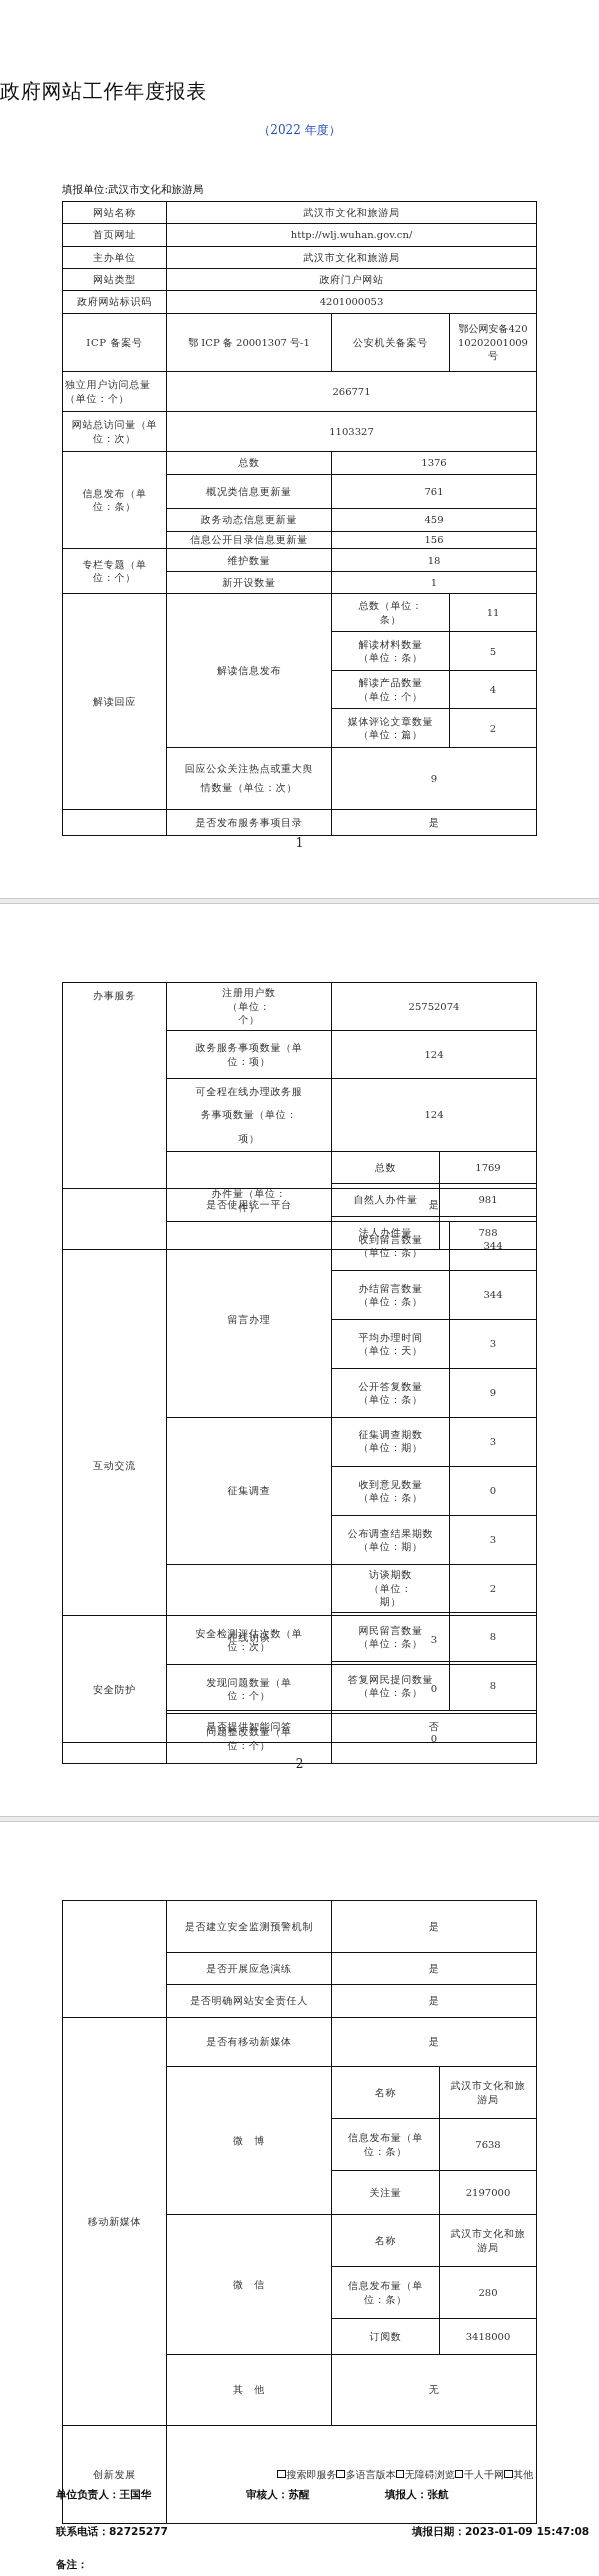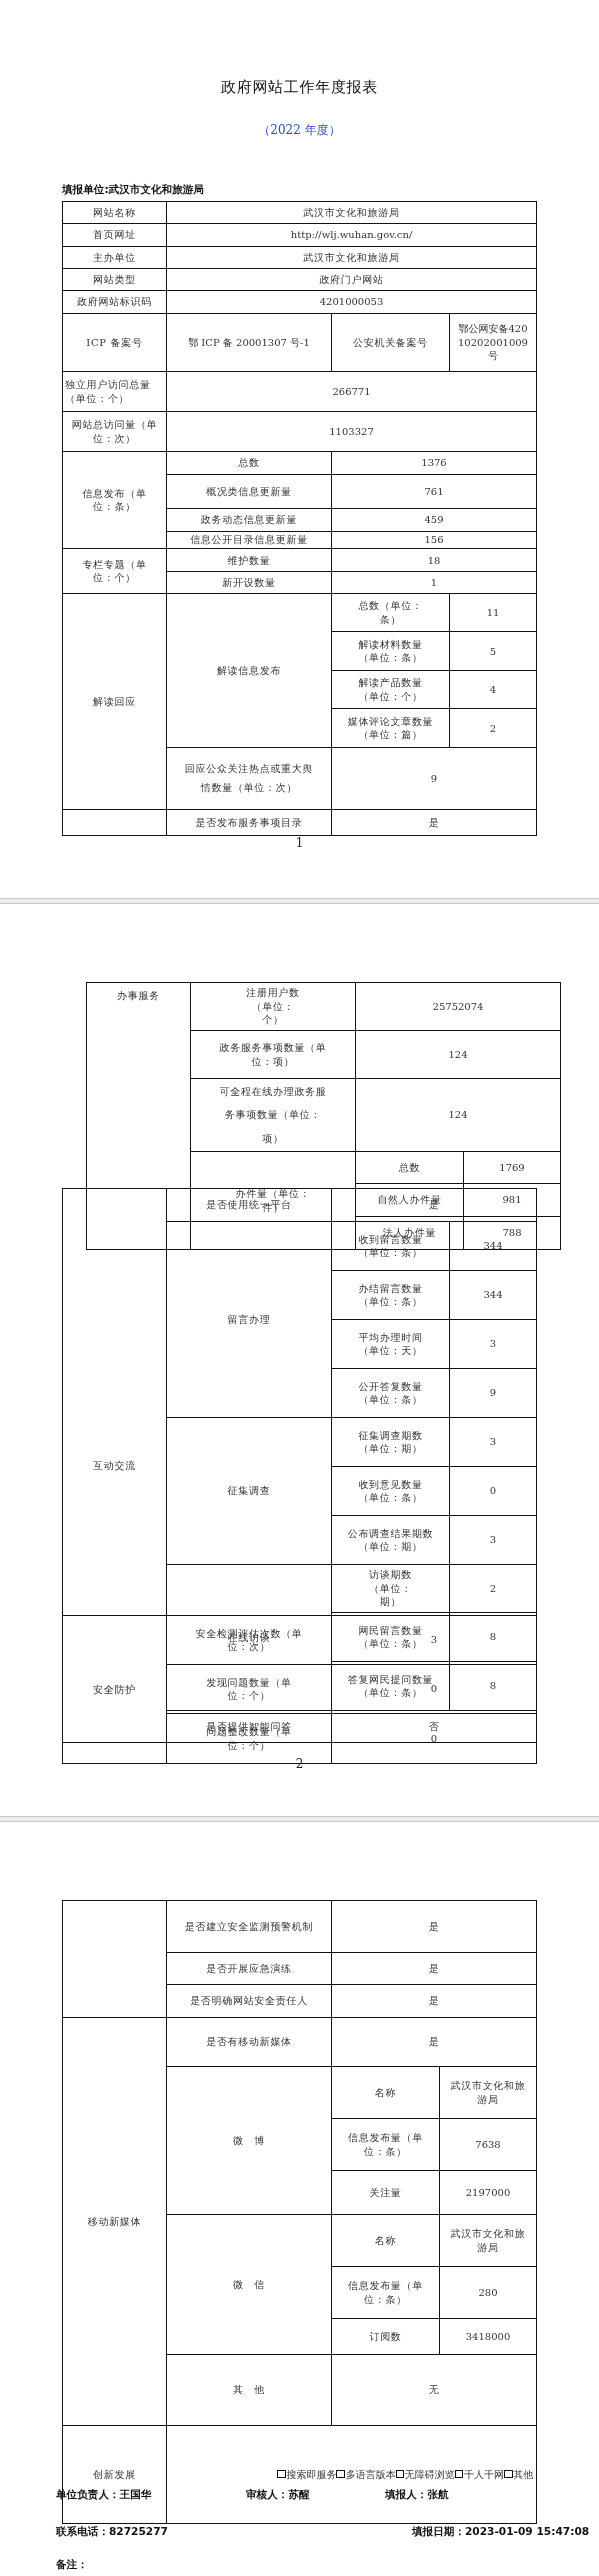--- a/index.html
+++ b/index.html
@@ -1,22 +1,22 @@
 <!DOCTYPE html>
 <html style="font-size:11.3px"><head>
 <meta charset="utf-8">
 <style>
   html, body { margin: 0; padding: 0; background: #ffffff; }
   body { width: 599px; height: 2576px; position: relative; overflow: hidden;
          font-family: "DejaVu Serif", "Liberation Serif", serif; color: #222; }
   .abs { position: absolute; }
-  .title { left: 0; width: 599px; top: 78px; text-align: center; font-size: 15px; color: #111;
+  .title { left: 0; width: 599px; top: 78px; text-align: left; font-size: 20px; color: #111;
            font-family: "DejaVu Sans", "Liberation Sans", sans-serif; letter-spacing: 0.7px; }
   .subtitle { left: 0; width: 599px; top: 122px; text-align: center; font-size: 12px; color: #1d4ed8; }
-  .unit-line { left: 62px; top: 183px; font-size: 10.6px; font-weight: bold; color: #111;
+  .unit-line { left: 62px; top: 183px; font-size: 10.6px; font-weight: normal; color: #111;
                font-family: "DejaVu Sans", "Liberation Sans", sans-serif; }
   .page-num { left: 0; width: 599px; text-align: center; font-size: 12px; color: #222; }
   .sep { left: 0; width: 599px; height: 4.3px; background: #ececec;
          border-top: 0.7px solid #c9c9c9; border-bottom: 0.7px solid #c9c9c9; }
   table.rpt { position: absolute; left: 62px; width: 474px; border-collapse: collapse; table-layout: fixed;
               border: 1.1px solid #111; }
   table.rpt td { border: 0.7px solid #111; text-align: center; vertical-align: middle;
                  font-size: 10px; line-height: 13.5px; padding: 1.4px 2.1px; color: #333; letter-spacing: 0.7px; }
   table.rpt td.v { letter-spacing: 0; }
   td.top { vertical-align: top !important; padding-top: 5.7px !important; }
@@ -126,21 +126,21 @@
     <td></td>
     <td>是否发布服务事项目录</td>
     <td colspan="2">是</td>
   </tr>
 </tbody>
   </table>
 
 <div class="abs page-num" style="top:836px;">1</div>
 <div class="abs sep" style="top:898px;"></div>
 
-<table class="rpt" style="top:982px;margin-left:24px;">
+<table class="rpt" style="top:982px;">
   <colgroup>
       <col style="width:104px">
       <col style="width:165px">
       <col style="width:108px">
       <col style="width:97px">
     </colgroup>
   <tbody>
       <tr style="height:48px">
     <td rowspan="6" class="top">办事服务</td>
     <td style="padding:0 50px;">注册用户数（单位：个）</td>
@@ -195,21 +195,21 @@
   <tr style="height:49px">
     <td style="padding:0 20px;">平均办理时间（单位：天）</td>
     <td class="v">3</td>
   </tr>
   <tr style="height:49px">
     <td style="padding:0 20px;">公开答复数量（单位：条）</td>
     <td class="v">9</td>
   </tr>
   <tr style="height:49px">
     <td rowspan="3">征集调查</td>
-    <td style="padding:0 20px;">征集调查期数（单位：期）</td>
+    <td style="padding:0 20px;font-family:Liberation Mono, monospace;">征集调查期数（单位：期）</td>
     <td class="v">3</td>
   </tr>
   <tr style="height:49px">
     <td style="padding:0 20px;">收到意见数量（单位：条）</td>
     <td class="v">0</td>
   </tr>
   <tr style="height:49px">
     <td style="padding:0 7px;">公布调查结果期数（单位：期）</td>
     <td class="v">3</td>
   </tr>

